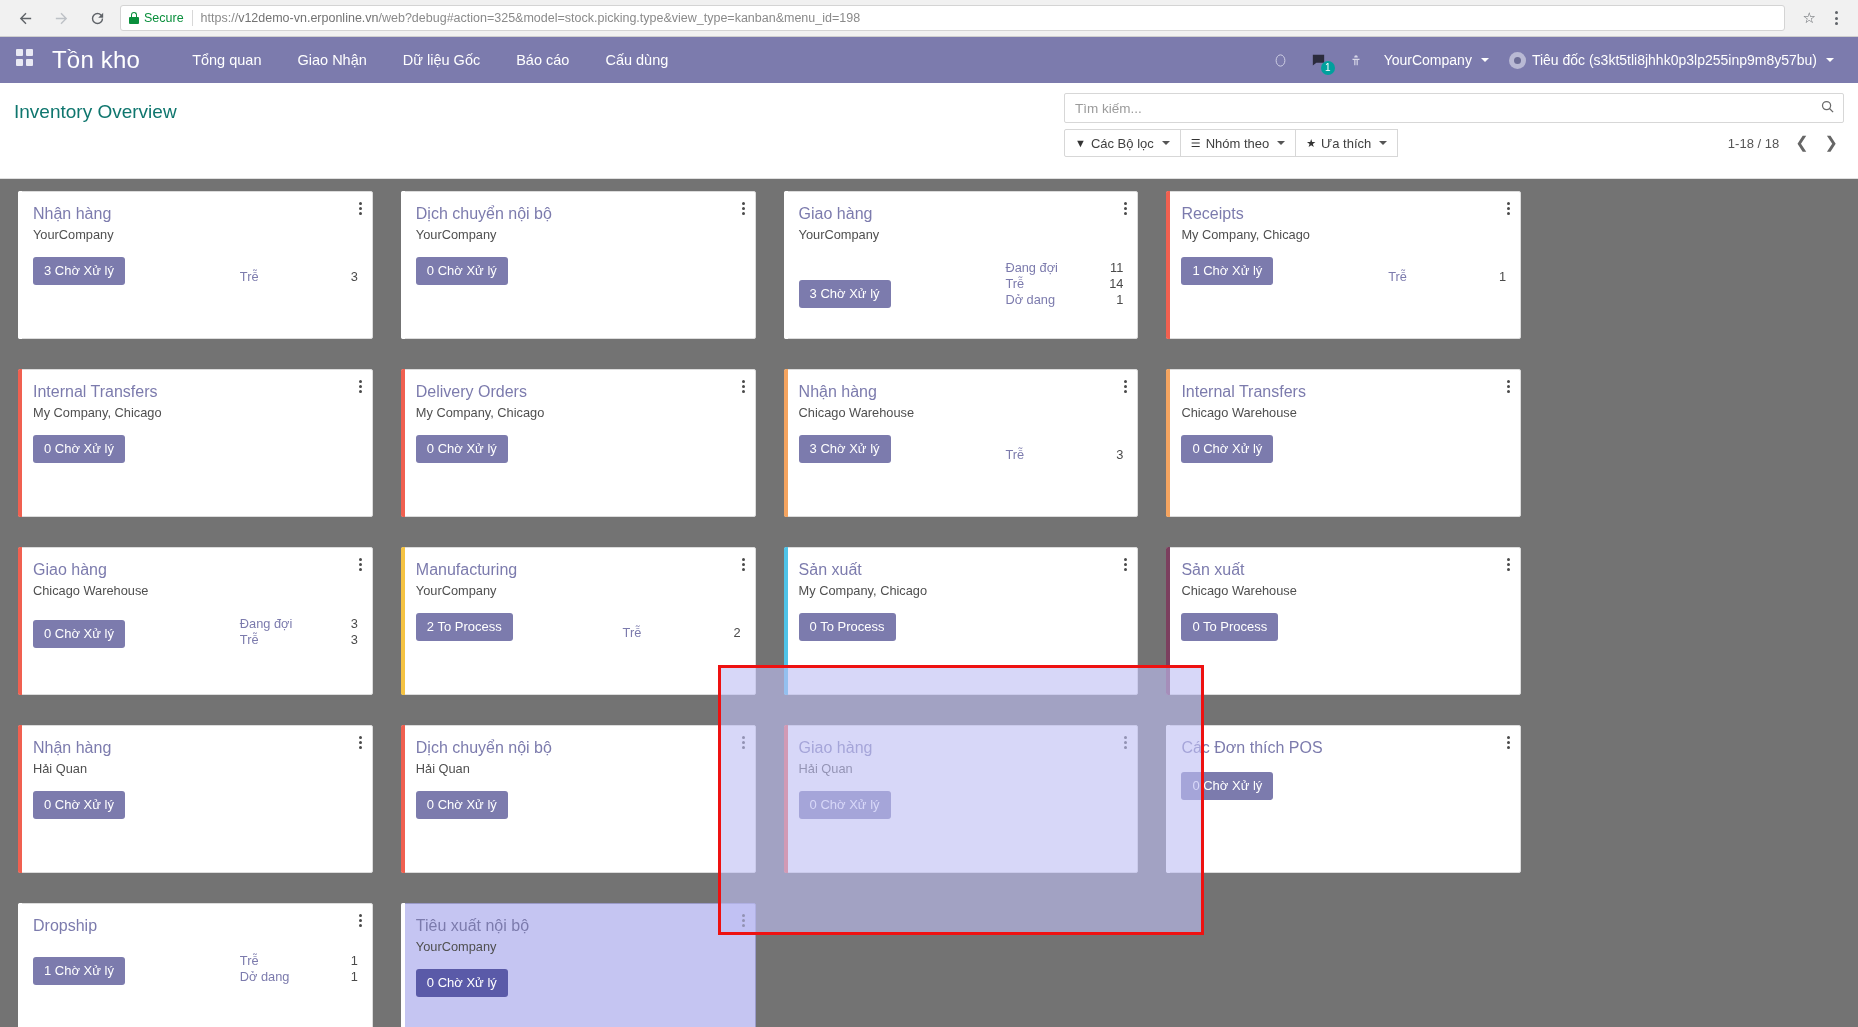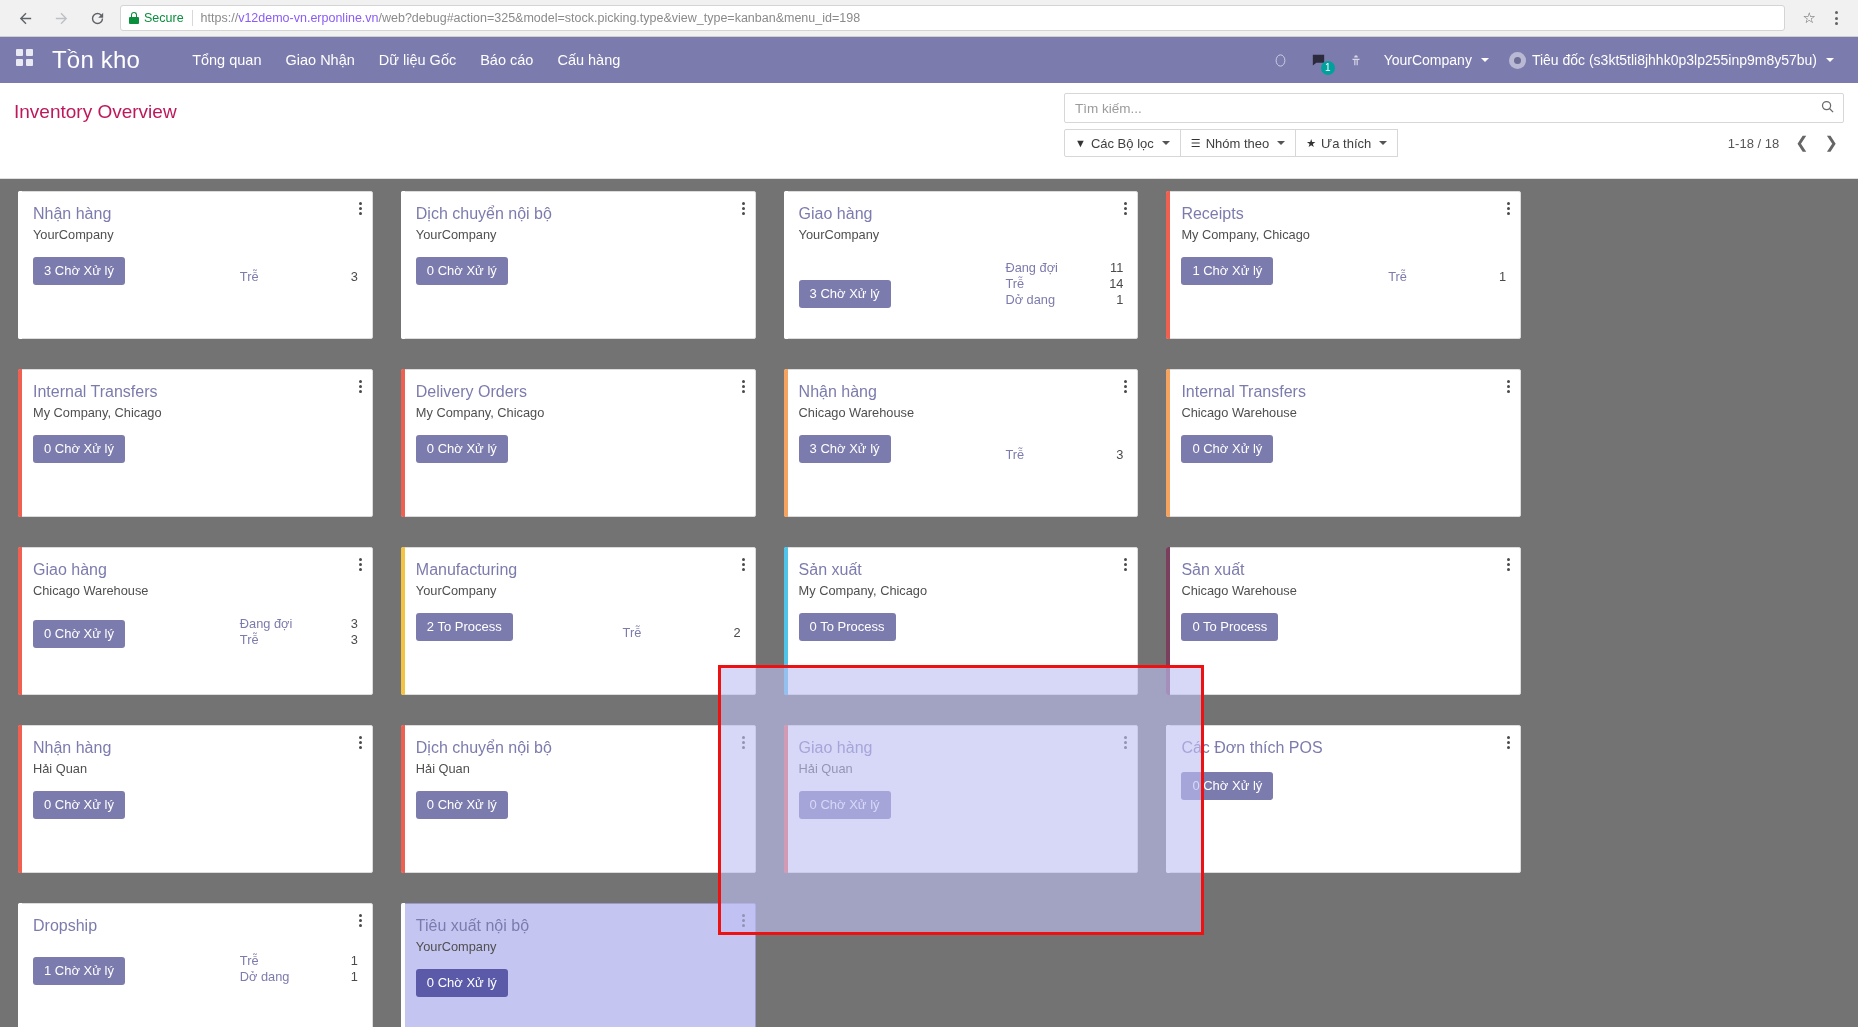--- a/index.html
+++ b/index.html
@@ -58,21 +58,21 @@
     position: absolute; top: 0; left: 2px;
     width: 6px; height: 6px;
     border: 1.6px solid #0a8f3c;
     border-bottom: none;
     border-radius: 3px 3px 0 0;
   }
   .secure-label { color: #0a8f3c; font-size: 12.5px; margin-right: 8px; white-space: nowrap; }
   .omni-sep { width: 1px; height: 16px; background: #d8d8d8; margin-right: 8px; flex: 0 0 auto; }
   .url-text { white-space: nowrap; overflow: hidden; text-overflow: clip; font-size: 12.5px; }
   .url-text .dim { color: #8a8a8a; }
-  .url-text .dark { color: #8b5cf6; }
+  .url-text .dark { color: #737373; }
   .star-icon { color: #5f6368; font-size: 15px; margin-left: 8px; flex: 0 0 auto; }
   .kebab-browser {
     width: 20px; height: 26px; display: flex; flex-direction: column;
     align-items: center; justify-content: center; gap: 2.5px; flex: 0 0 auto;
   }
   .kebab-browser span { width: 3px; height: 3px; border-radius: 50%; background: #5f6368; }
 
   
   .odoo-navbar {
     height: 46px;
@@ -93,21 +93,21 @@
     margin-left: 6px;
   }
   .apps-grid i { background: #e9e9f4; display: block; border-radius: 1px; }
   .brand {
     font-size: 24px;
     font-weight: 400;
     letter-spacing: .2px;
     margin-right: 40px;
     white-space: nowrap;
   }
-  .menu-list { display: flex; align-items: center; gap: 0; }
+  .menu-list { display: flex; align-items: center; gap: 12px; }
   .menu-list .menu-item {
     font-size: 14.5px;
     padding: 0 12px;
     line-height: 46px;
     white-space: nowrap;
     color: #ffffff;
   }
   .nav-right {
     margin-left: auto;
     display: flex;
@@ -154,21 +154,21 @@
   
   .control-panel {
     background: #ffffff;
     border-bottom: 1px solid #dfdfdf;
     padding: 0 14px;
     position: relative;
     height: 96px;
   }
   .cp-title {
     font-size: 19px;
-    color: #be185d;
+    color: #0f766e;
     padding-top: 18px;
     font-weight: 400;
   }
   .cp-right {
     position: absolute;
     right: 14px;
     top: 10px;
     width: 940px;
     display: flex;
     flex-direction: column;
@@ -362,21 +362,21 @@
       <i></i>
       <i></i>
   </div>
   <div class="brand">Tồn kho</div>
 
   <div class="menu-list">
     <div class="menu-item">Tổng quan</div>
     <div class="menu-item">Giao Nhận</div>
     <div class="menu-item">Dữ liệu Gốc</div>
     <div class="menu-item">Báo cáo</div>
-    <div class="menu-item">Cấu hàng</div>
+    <div class="menu-item">Cấu dùng</div>
   </div>
 
   <div class="nav-right">
     <div class="sysicon">
       <svg width="15" height="15" viewBox="0 0 24 24">
           <ellipse cx="12" cy="12" rx="7" ry="9" fill="none" stroke="#cfcfe4" stroke-width="1.6"></ellipse>
         </svg>
     </div>
     <div class="sysicon">
       <svg width="17" height="17" viewBox="0 0 24 24">

